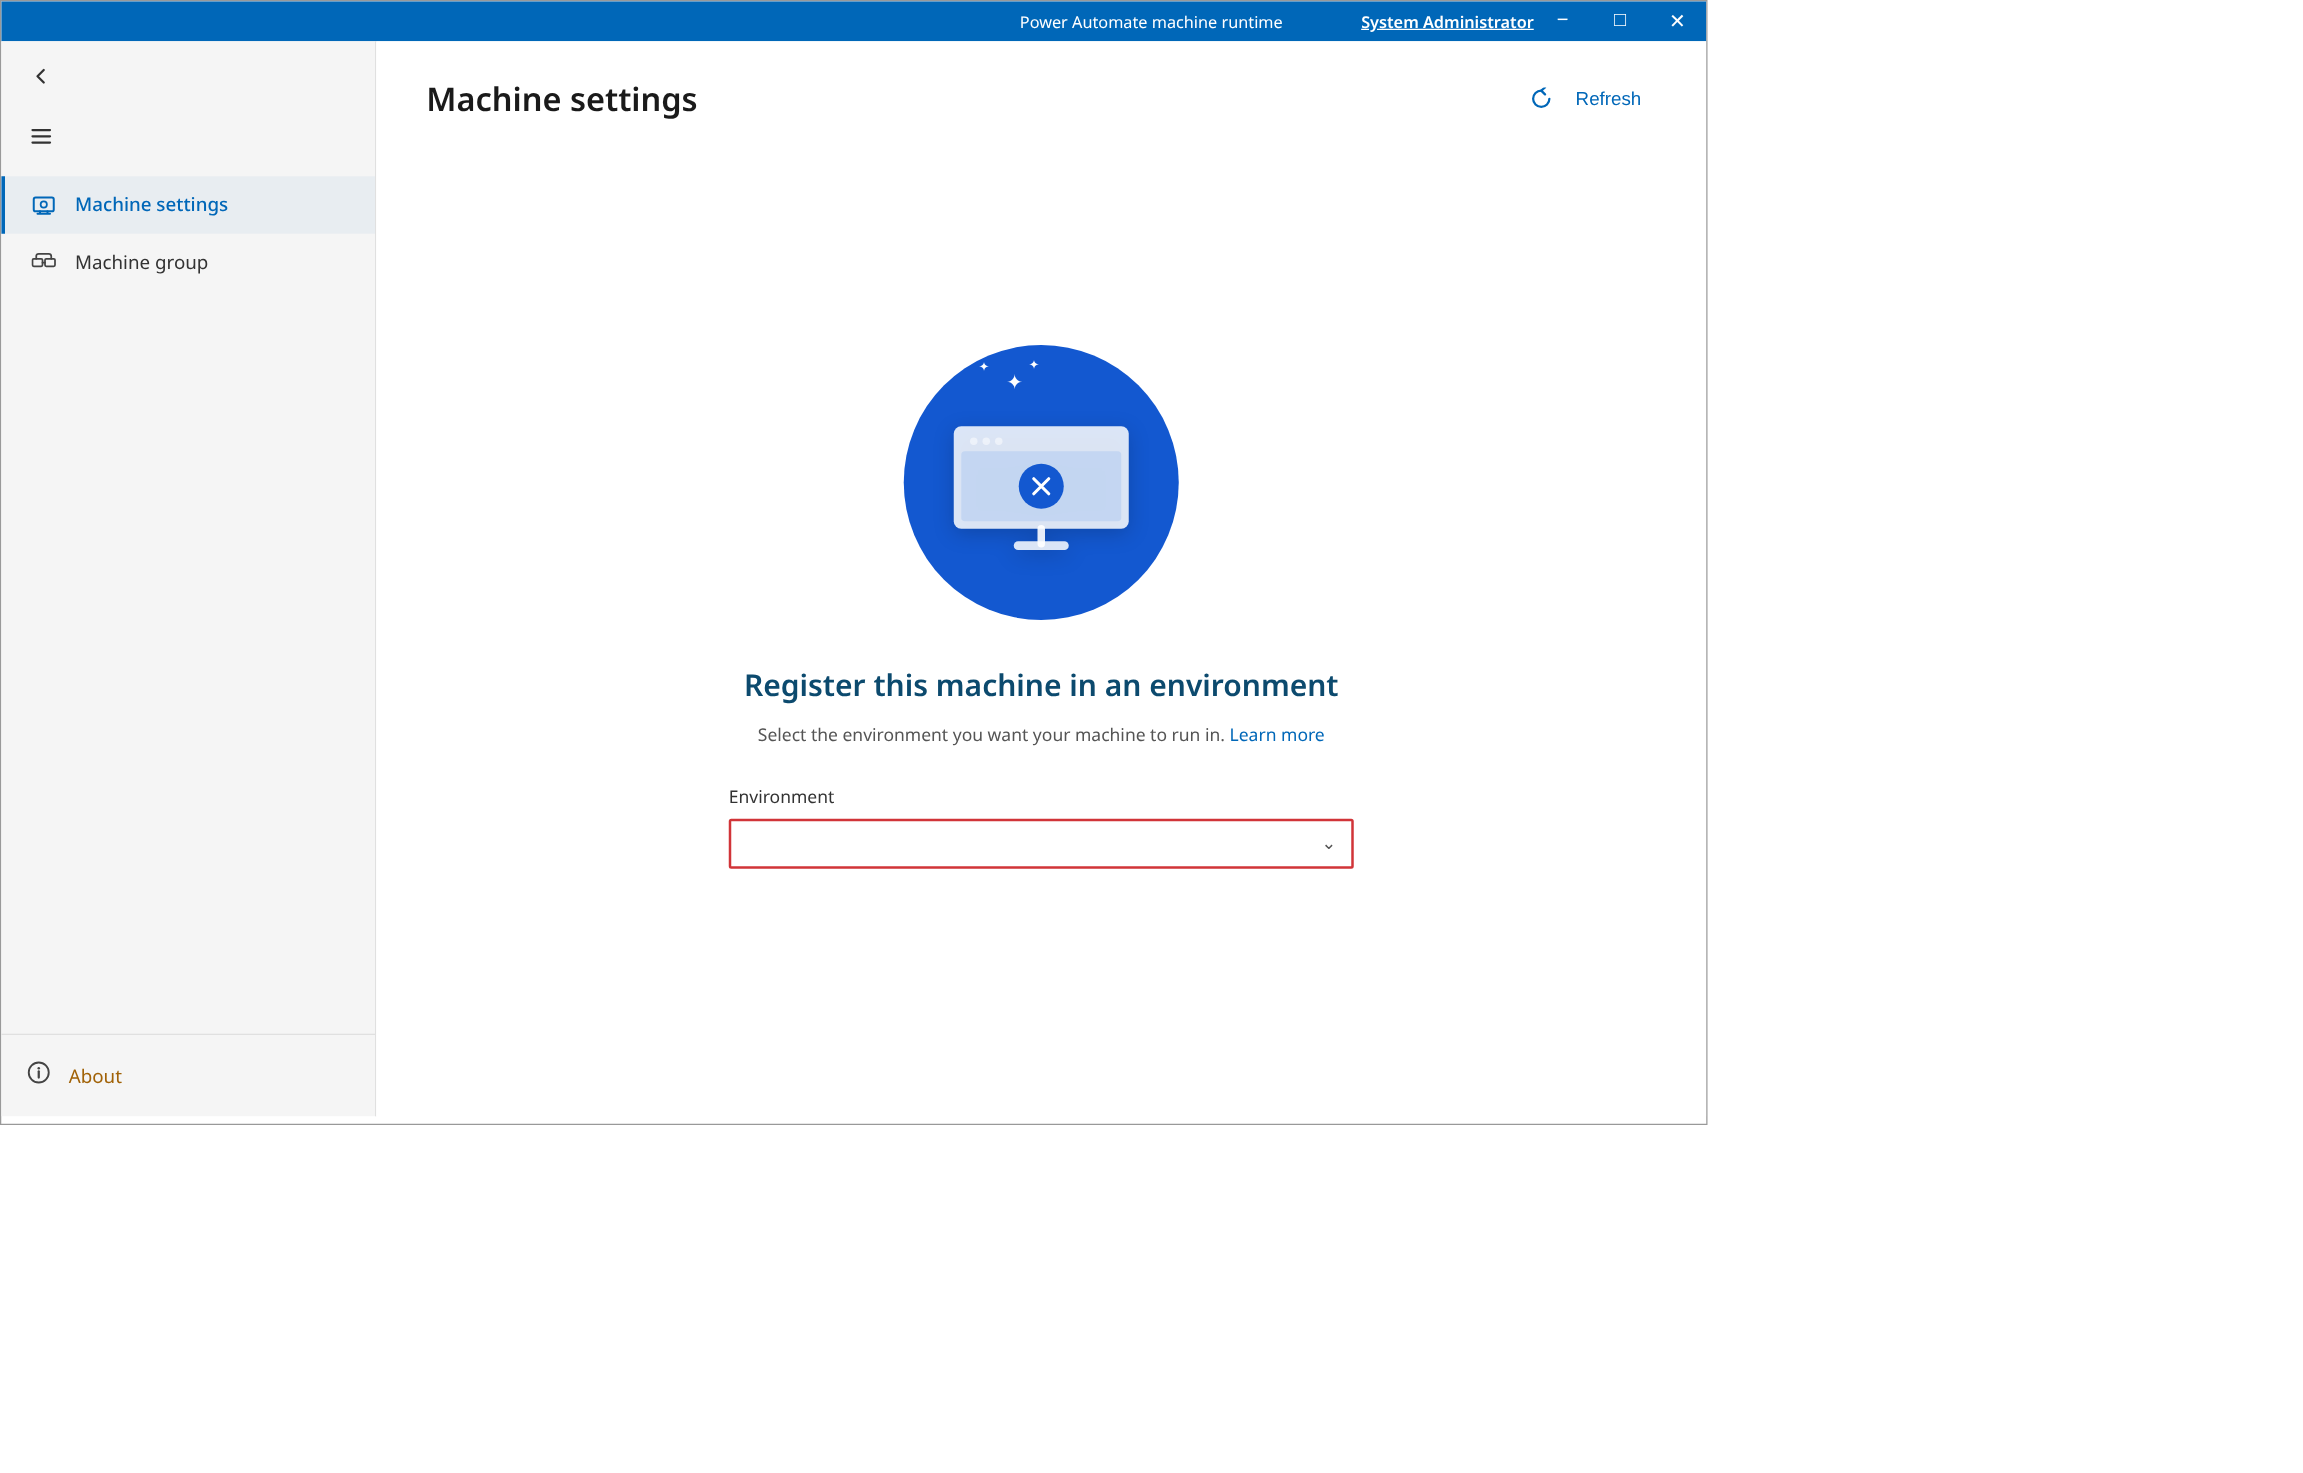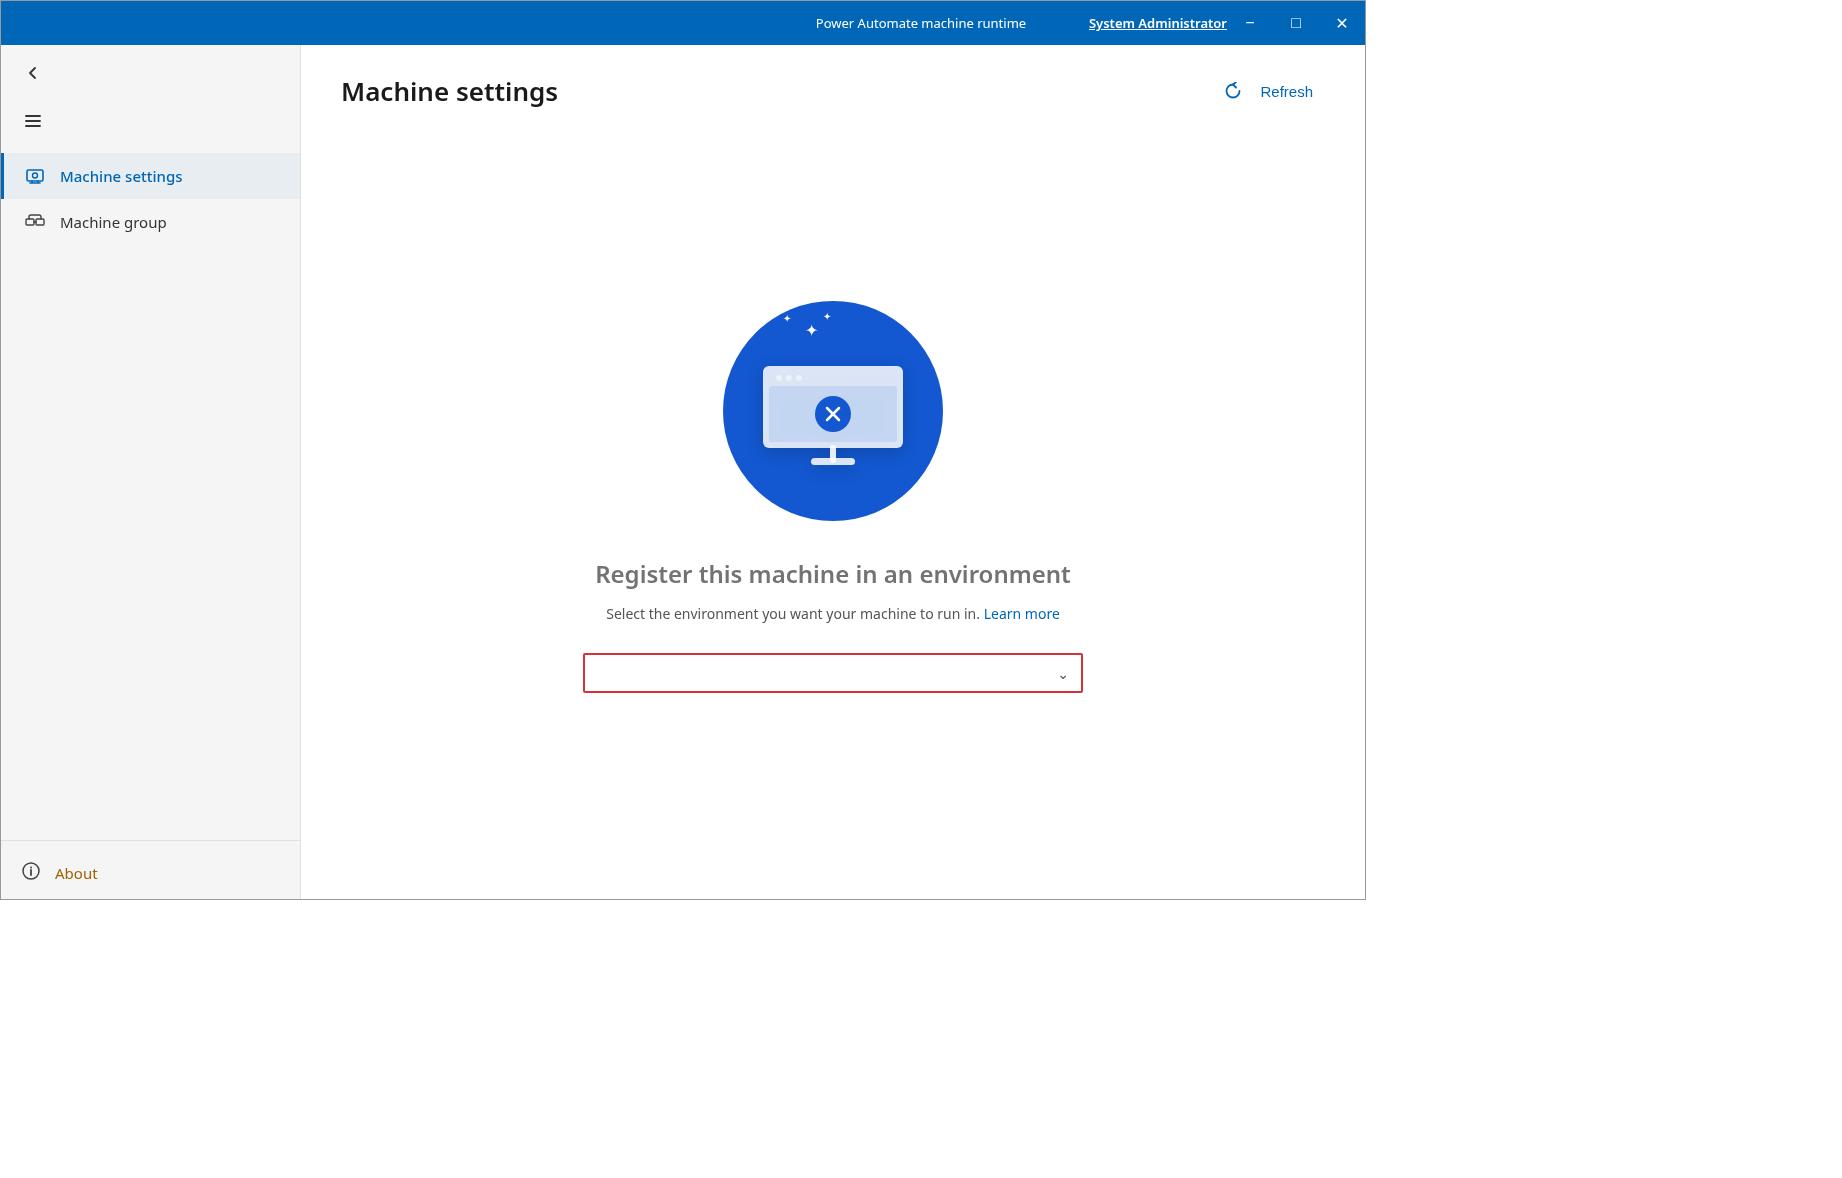--- a/index.html
+++ b/index.html
@@ -7,21 +7,21 @@
       font-family: 'Segoe UI', system-ui, sans-serif;
       width: 1366px;
       height: 900px;
       overflow: hidden;
       background: #fff;
       border: 1px solid #999;
     }
 
     
     .title-bar {
-      height: 44px;
+      height: 32px;
       background: #0067b8;
       display: flex;
       align-items: center;
       justify-content: space-between;
       padding: 0 0 0 12px;
       color: #fff;
     }
     .title-bar-center {
       position: absolute;
       left: 50%;
@@ -208,21 +208,21 @@
       color: #fff;
       font-size: 14px;
     }
     .star-1 { top: 10px; left: 60px; font-size: 10px; }
     .star-2 { top: 18px; left: 82px; font-size: 16px; }
     .star-3 { top: 8px; left: 100px; font-size: 10px; }
 
     .register-title {
       font-size: 24px;
       font-weight: 600;
-      color: #737373;
+      color: #0c4a6e;
       margin-bottom: 14px;
       text-align: center;
     }
     .register-subtitle {
       font-size: 14px;
       color: #555;
       margin-bottom: 30px;
       text-align: center;
     }
     .register-subtitle a {
@@ -376,20 +376,21 @@
       </div>
 
       <h2 class="register-title">Register this machine in an environment</h2>
 
       <p class="register-subtitle">
         <span>Select the environment you want your machine to run in.</span>
         <a href="#">Learn more</a>
       </p>
 
       <div class="environment-section">
+        <div class="environment-label">Environment</div>
         <div class="environment-dropdown">
           <span style="font-size:14px;color:#666;"></span>
           <span class="chevron-down">⌄</span>
         </div>
       </div>
     </div>
   </div>
 
 </div>
 

